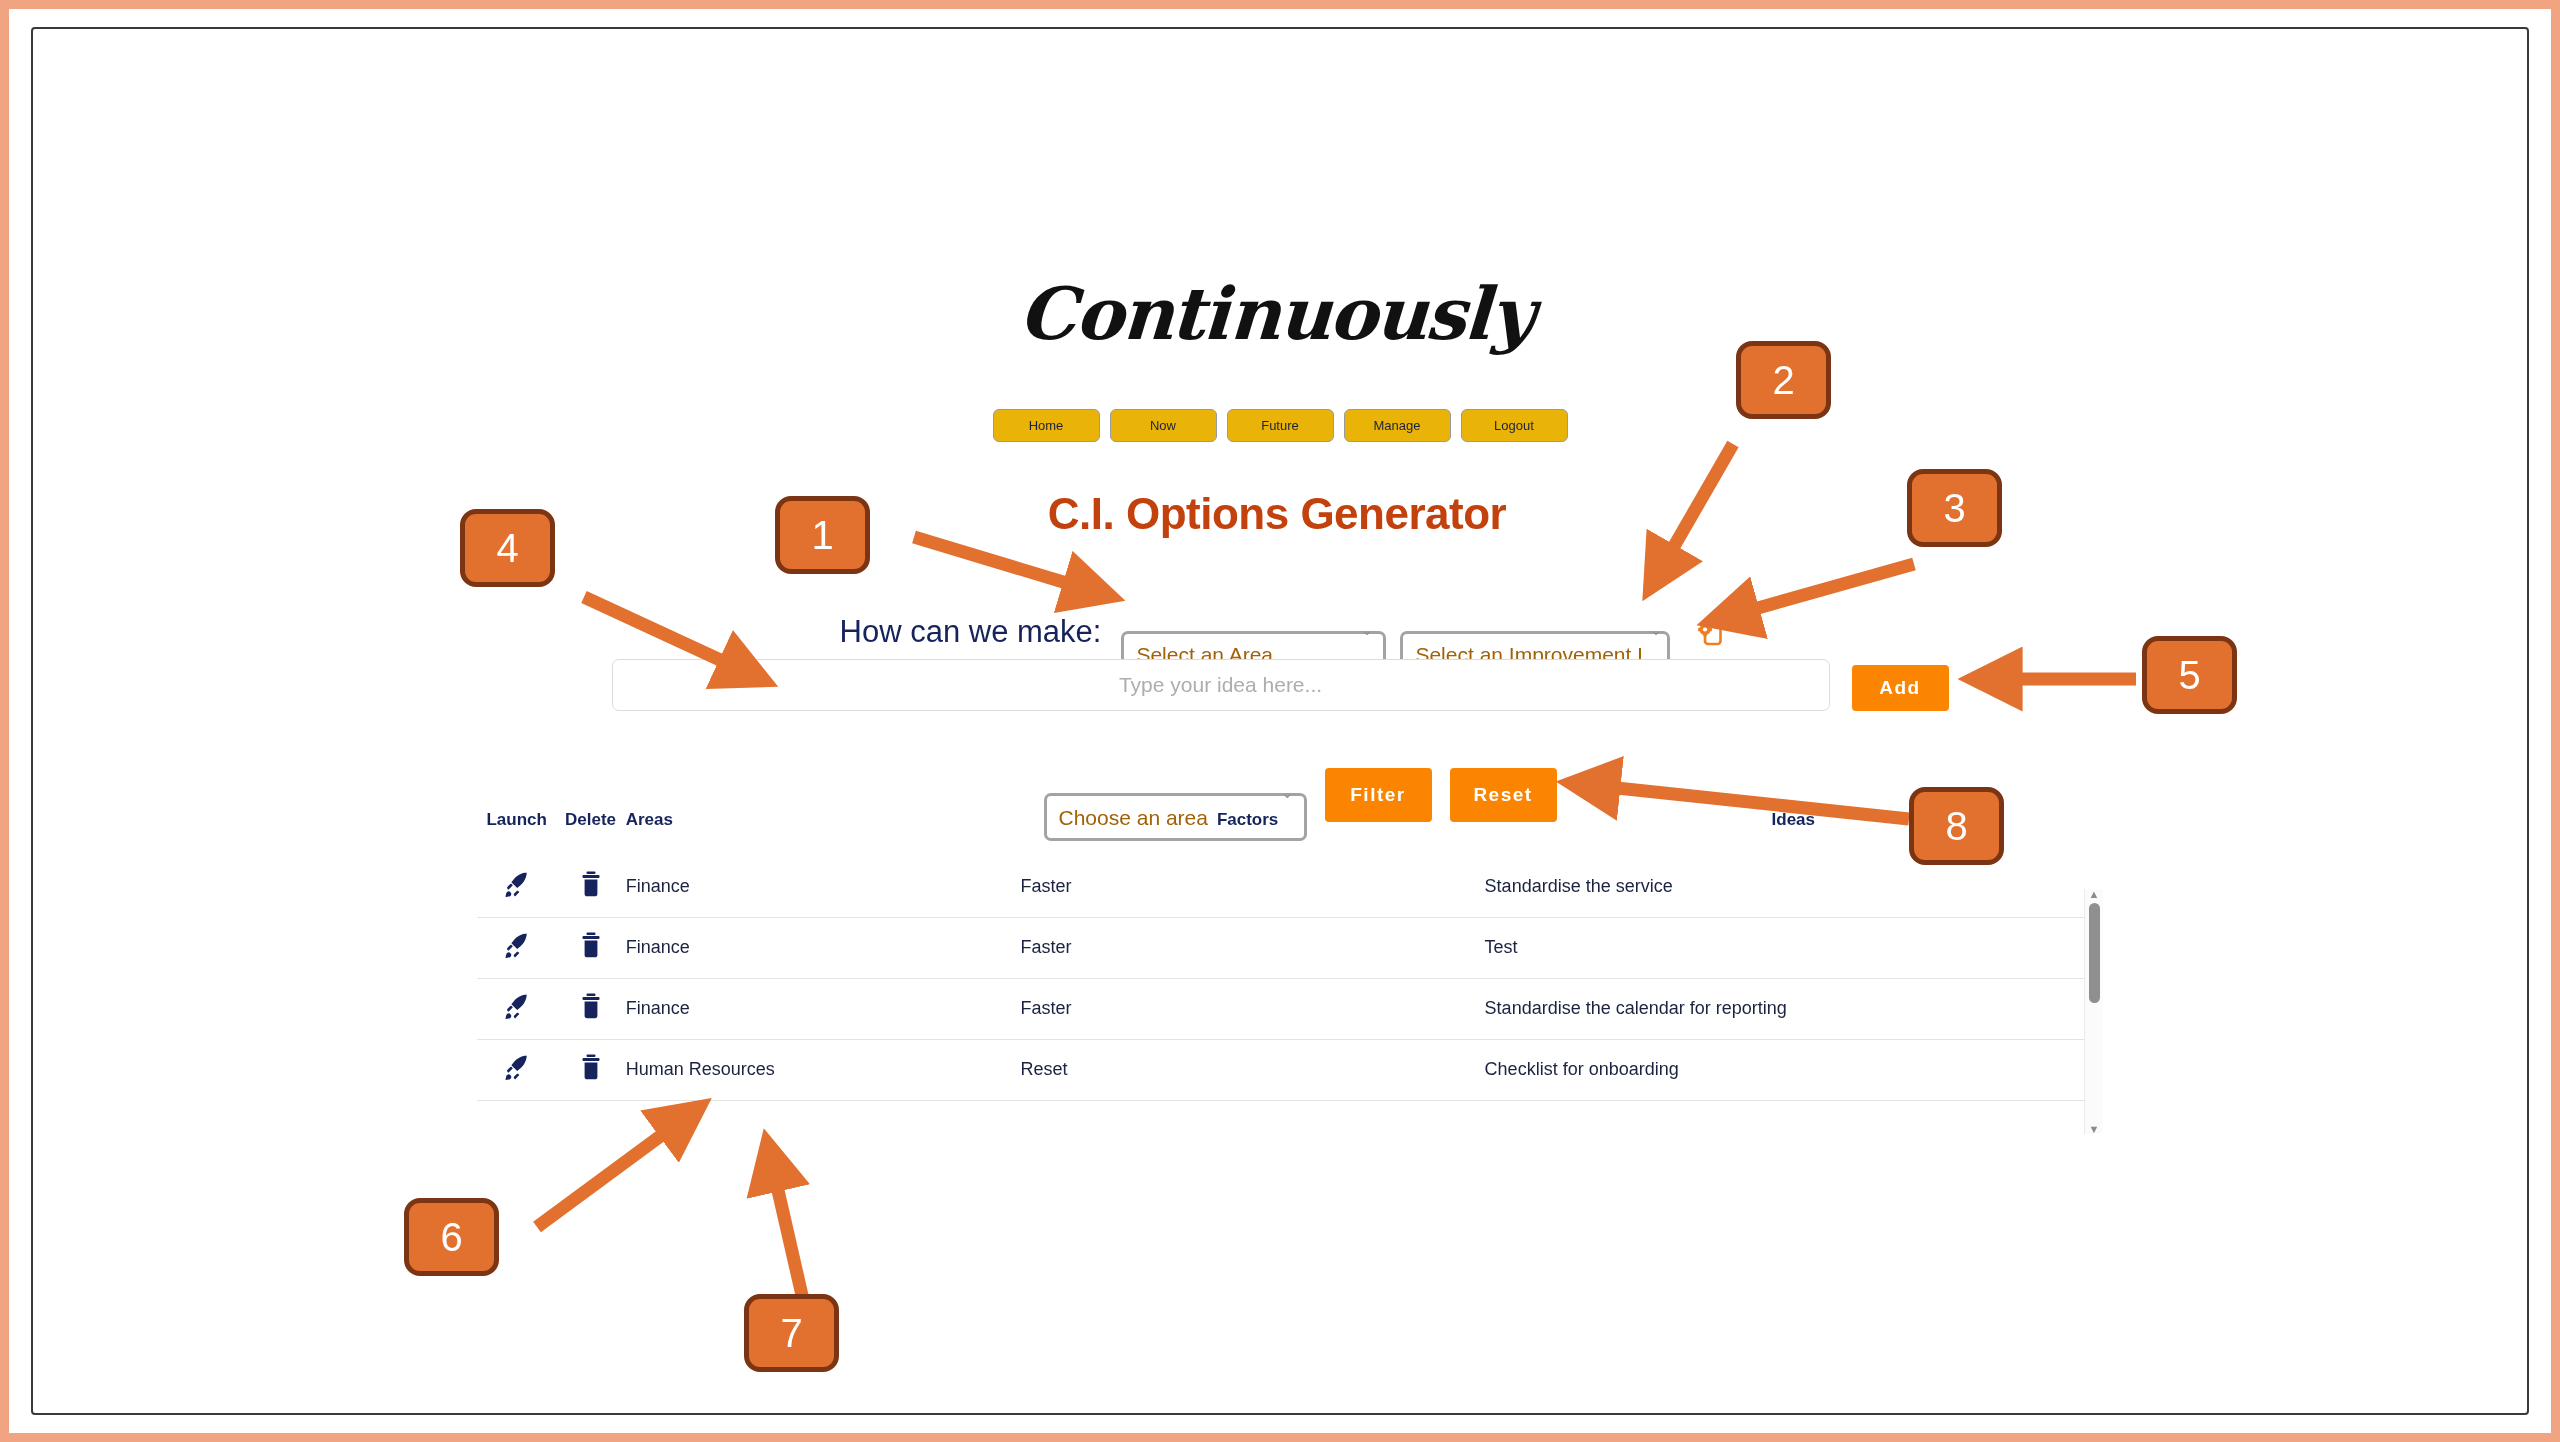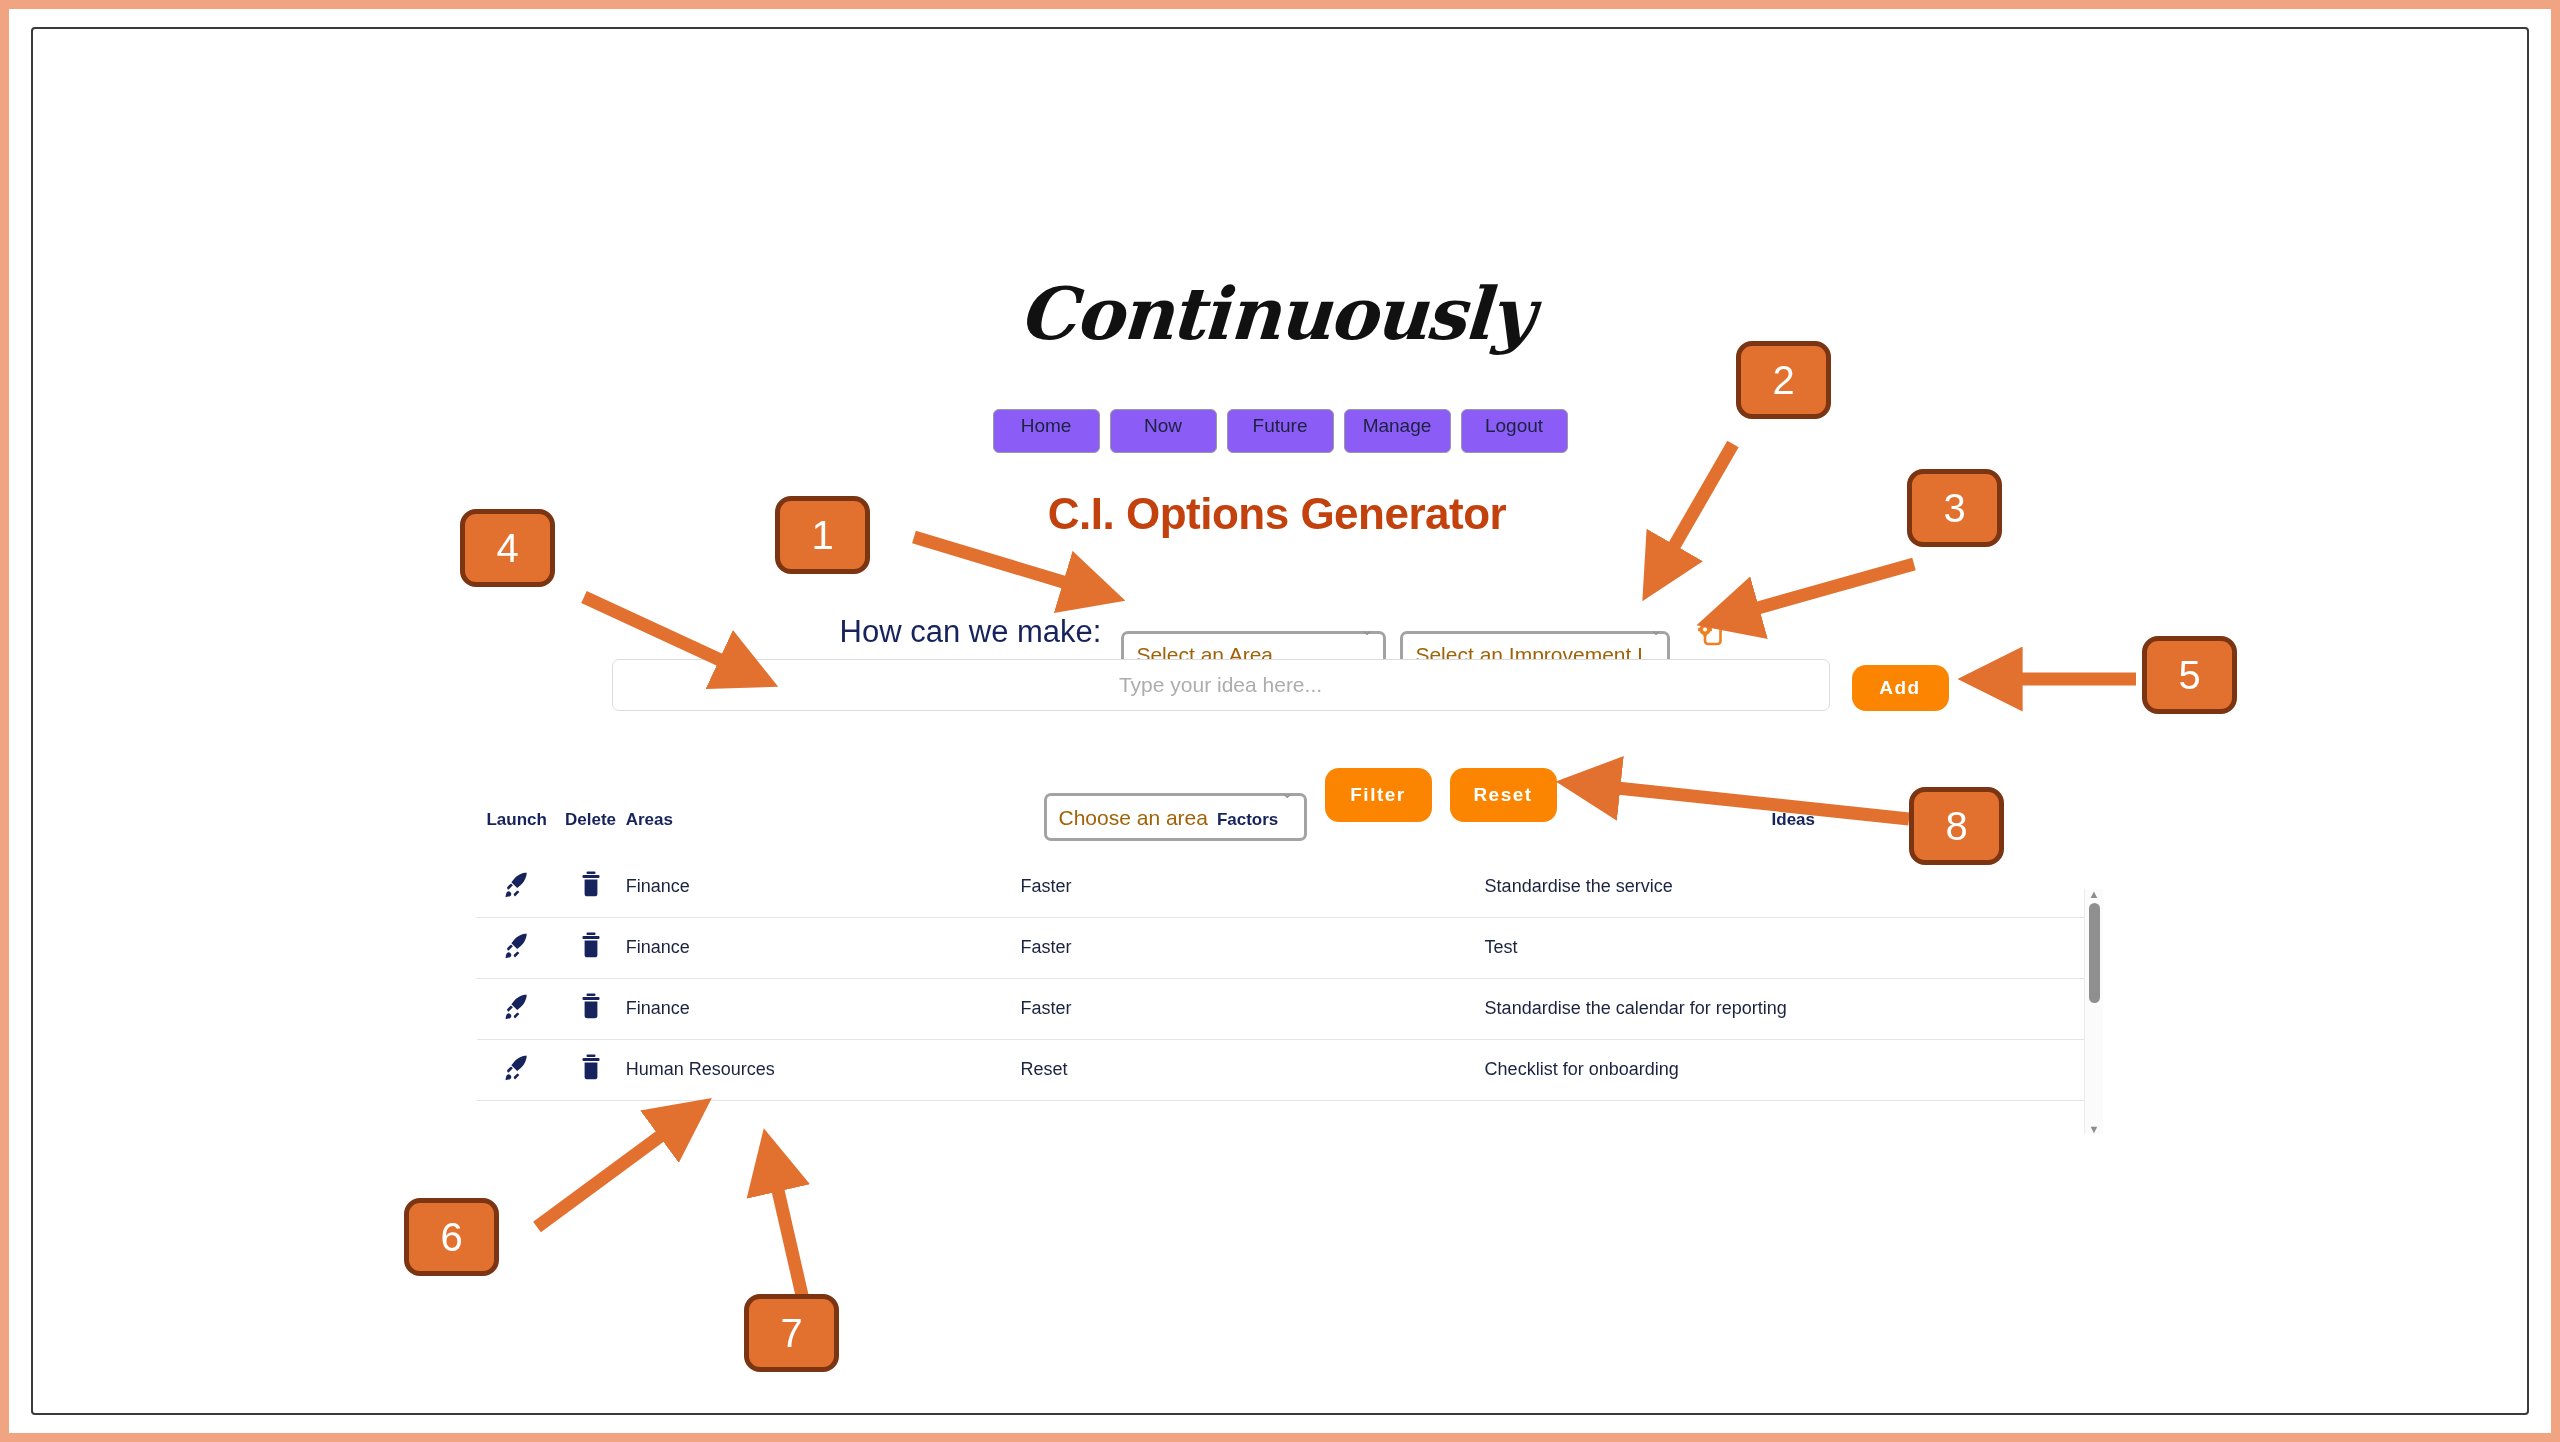--- a/index.html
+++ b/index.html
@@ -49,27 +49,27 @@
   .navbar {
     position: absolute;
     left: 0; right: 0;
     top: 400px;
     display: flex;
     justify-content: center;
     gap: 10px;
   }
   .nav-btn {
     min-width: 107px;
-    height: 44px;
+    height: 33px;
     line-height: 31px;
     text-align: center;
-    background: #8b5cf6;
+    background: #eab308;
     border: 1px solid #9a9a9a;
     border-radius: 6px;
-    font-size: 19px;
+    font-size: 13px;
     color: #1b2340;
     cursor: pointer;
     padding: 0 12px;
     font-family: "Liberation Sans", sans-serif;
   }
 
   .page-title {
     position: absolute;
     left: 0; right: 6px;
     top: 480px;
@@ -149,21 +149,21 @@
     color: #333;
     text-align: center;
     font-family: "Liberation Sans", sans-serif;
     padding: 0 14px;
   }
   .idea-input::placeholder { color: #adadad; }
   .btn-orange {
     background: #fb8500;
     color: #ffffff;
     border: none;
-    border-radius: 14px;
+    border-radius: 4px;
     font-weight: 700;
     letter-spacing: 1.5px;
     font-size: 19px;
     cursor: pointer;
     font-family: "Liberation Sans", sans-serif;
   }
   #add-button { width: 97px; height: 46px; }
 
   .filter-row {
     position: absolute;

